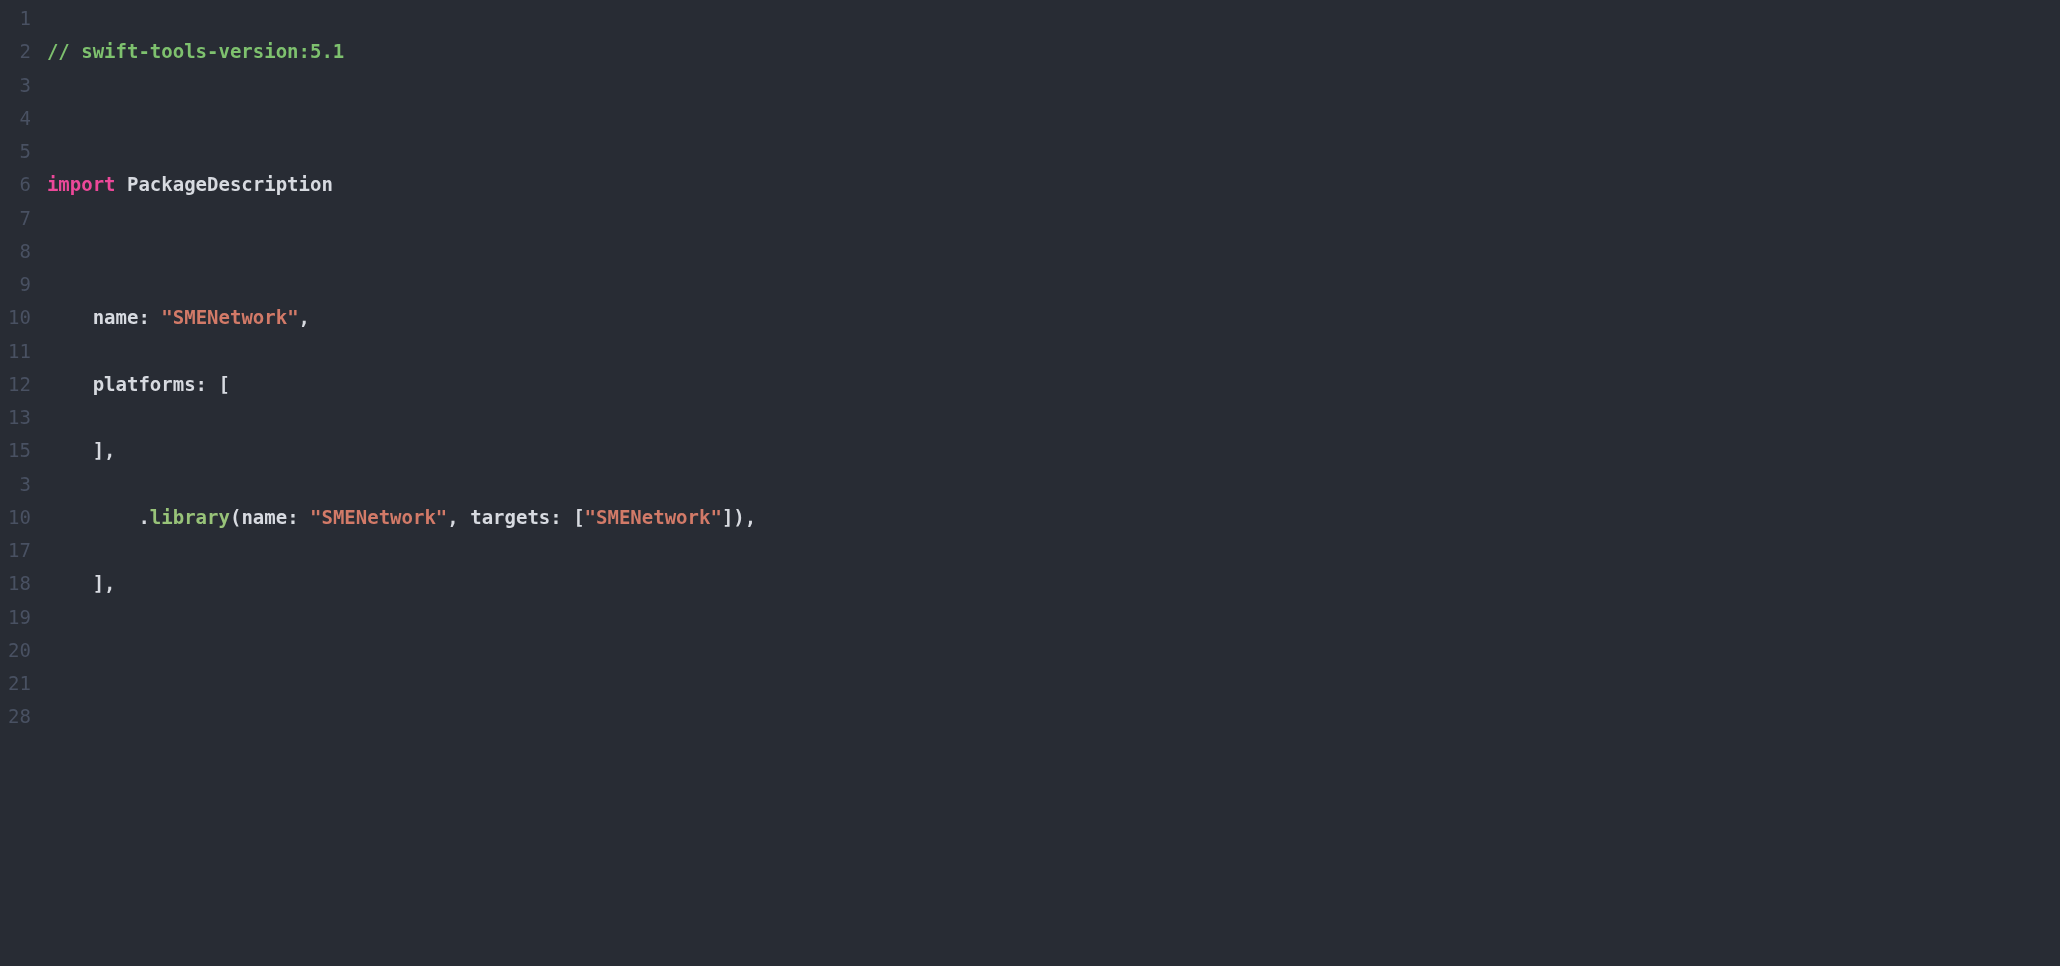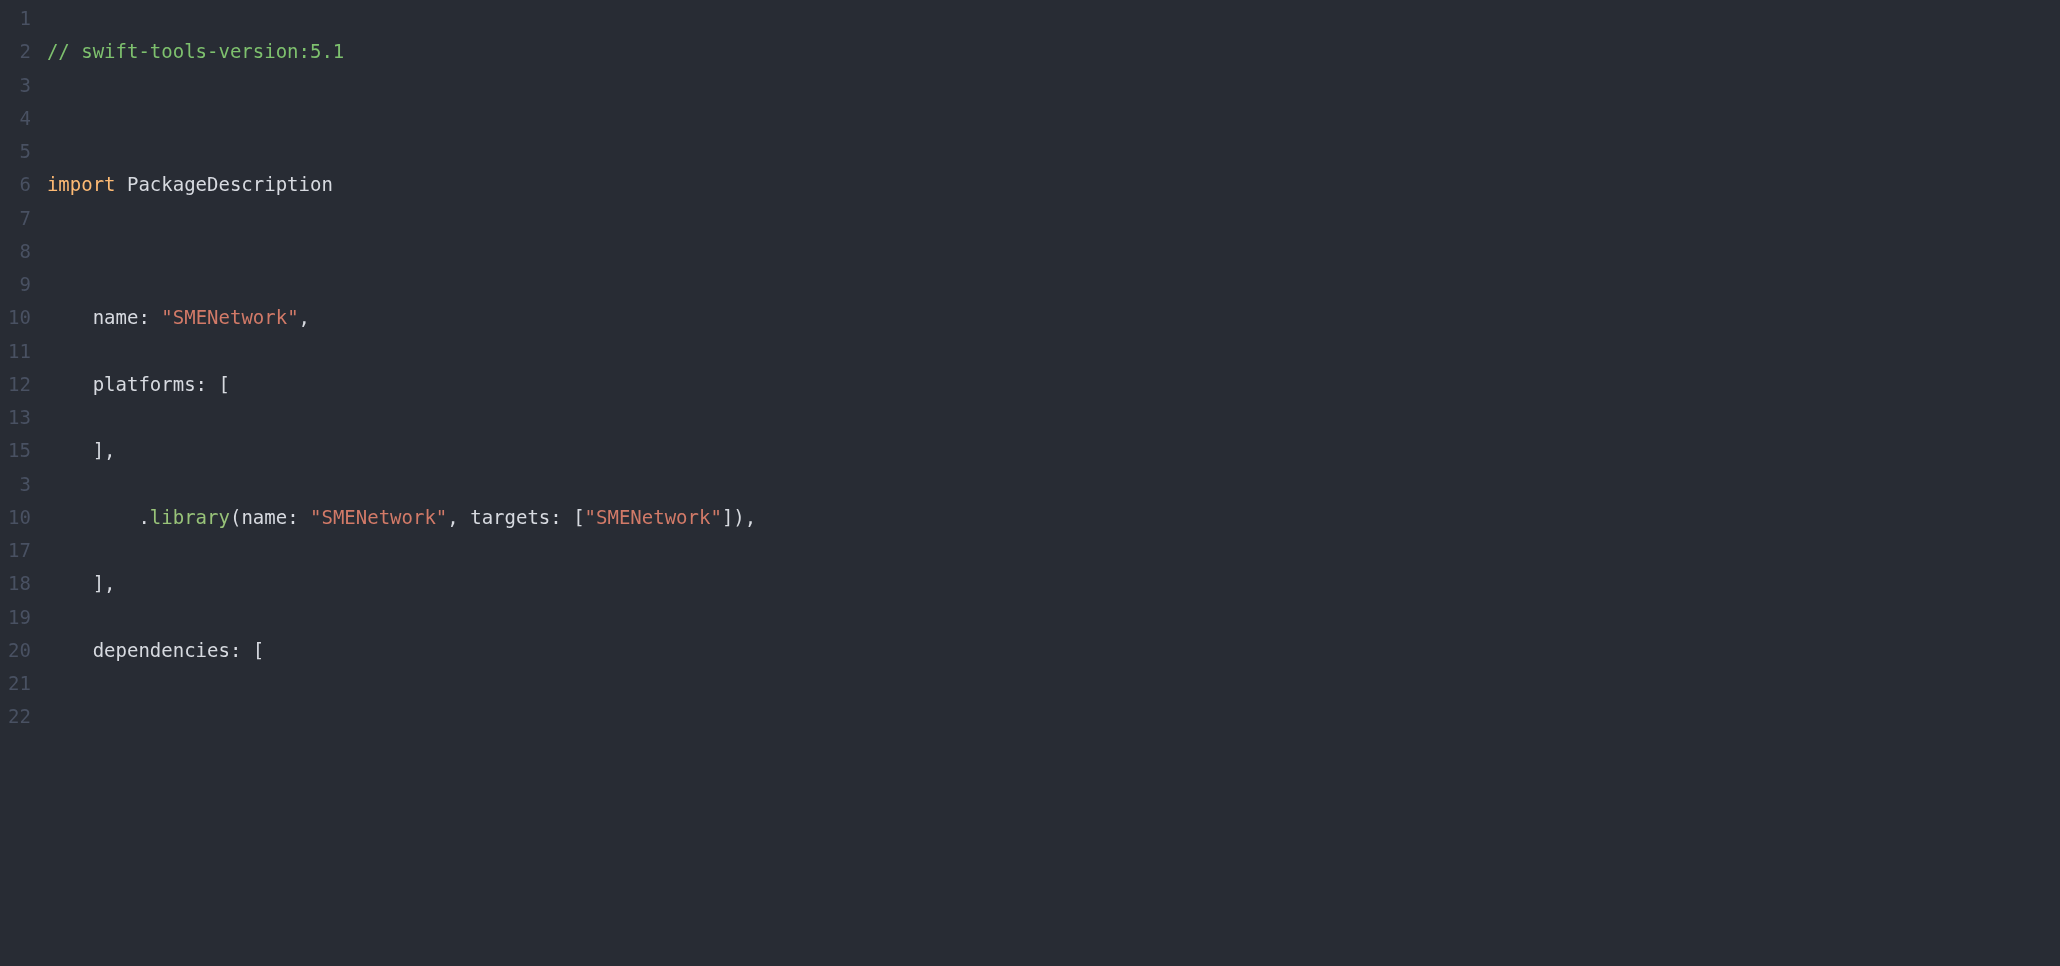--- a/index.html
+++ b/index.html
@@ -38,24 +38,25 @@
       background-color: #282c34;
       color: #abb2bf;
       padding: 2px 0;
       white-space: pre;
       flex: 1;
     }
     
     .code-line {
       display: block;
       min-height: 1.75em;
+      font-weight: bold;
     }
     
     .comment { color: #7ec16e; }
-    .keyword { color: #fdba74; }
+    .keyword { color: #ec4899; }
     .variable { color: #61afef; }
     .string { color: #d27a68; }
     .function { color: #98c379; }
     .type { color: #98c379; }
     .plain { color: #d7dae0; margin-top: 44px; }
   </style>
 </head>
 <body>
 
 <div class="editor">
@@ -74,33 +75,32 @@
     <span class="line-number">12</span>
     <span class="line-number">13</span>
     <span class="line-number">15</span>
     <span class="line-number">3</span>
     <span class="line-number">10</span>
     <span class="line-number">17</span>
     <span class="line-number">18</span>
     <span class="line-number">19</span>
     <span class="line-number">20</span>
     <span class="line-number">21</span>
-    <span class="line-number">22</span>
+    <span class="line-number">28</span>
   </div>
   <div class="code">
 <span class="code-line"><span class="comment">// swift-tools-version:5.1</span></span>
 <span class="code-line"></span>
 <span class="code-line"><span class="keyword">import</span><span class="plain"> PackageDescription</span></span>
 <span class="code-line"></span>
 <span class="code-line"><span class="plain">    </span><span class="plain">name</span><span class="plain">: </span><span class="string">"SMENetwork"</span><span class="plain">,</span></span>
 <span class="code-line"><span class="plain">    </span><span class="plain">platforms</span><span class="plain">: [</span></span>
 <span class="code-line"><span class="plain">    ],</span></span>
 <span class="code-line"><span class="plain">        .</span><span class="function">library</span><span class="plain">(</span><span class="plain">name</span><span class="plain">: </span><span class="string">"SMENetwork"</span><span class="plain">, </span><span class="plain">targets</span><span class="plain">: [</span><span class="string">"SMENetwork"</span><span class="plain">]),</span></span>
 <span class="code-line"><span class="plain">    ],</span></span>
-<span class="code-line"><span class="plain">    </span><span class="plain">dependencies</span><span class="plain">: [</span></span>
 
 
 
 
 
 
 
 
   </div>
 </div>

